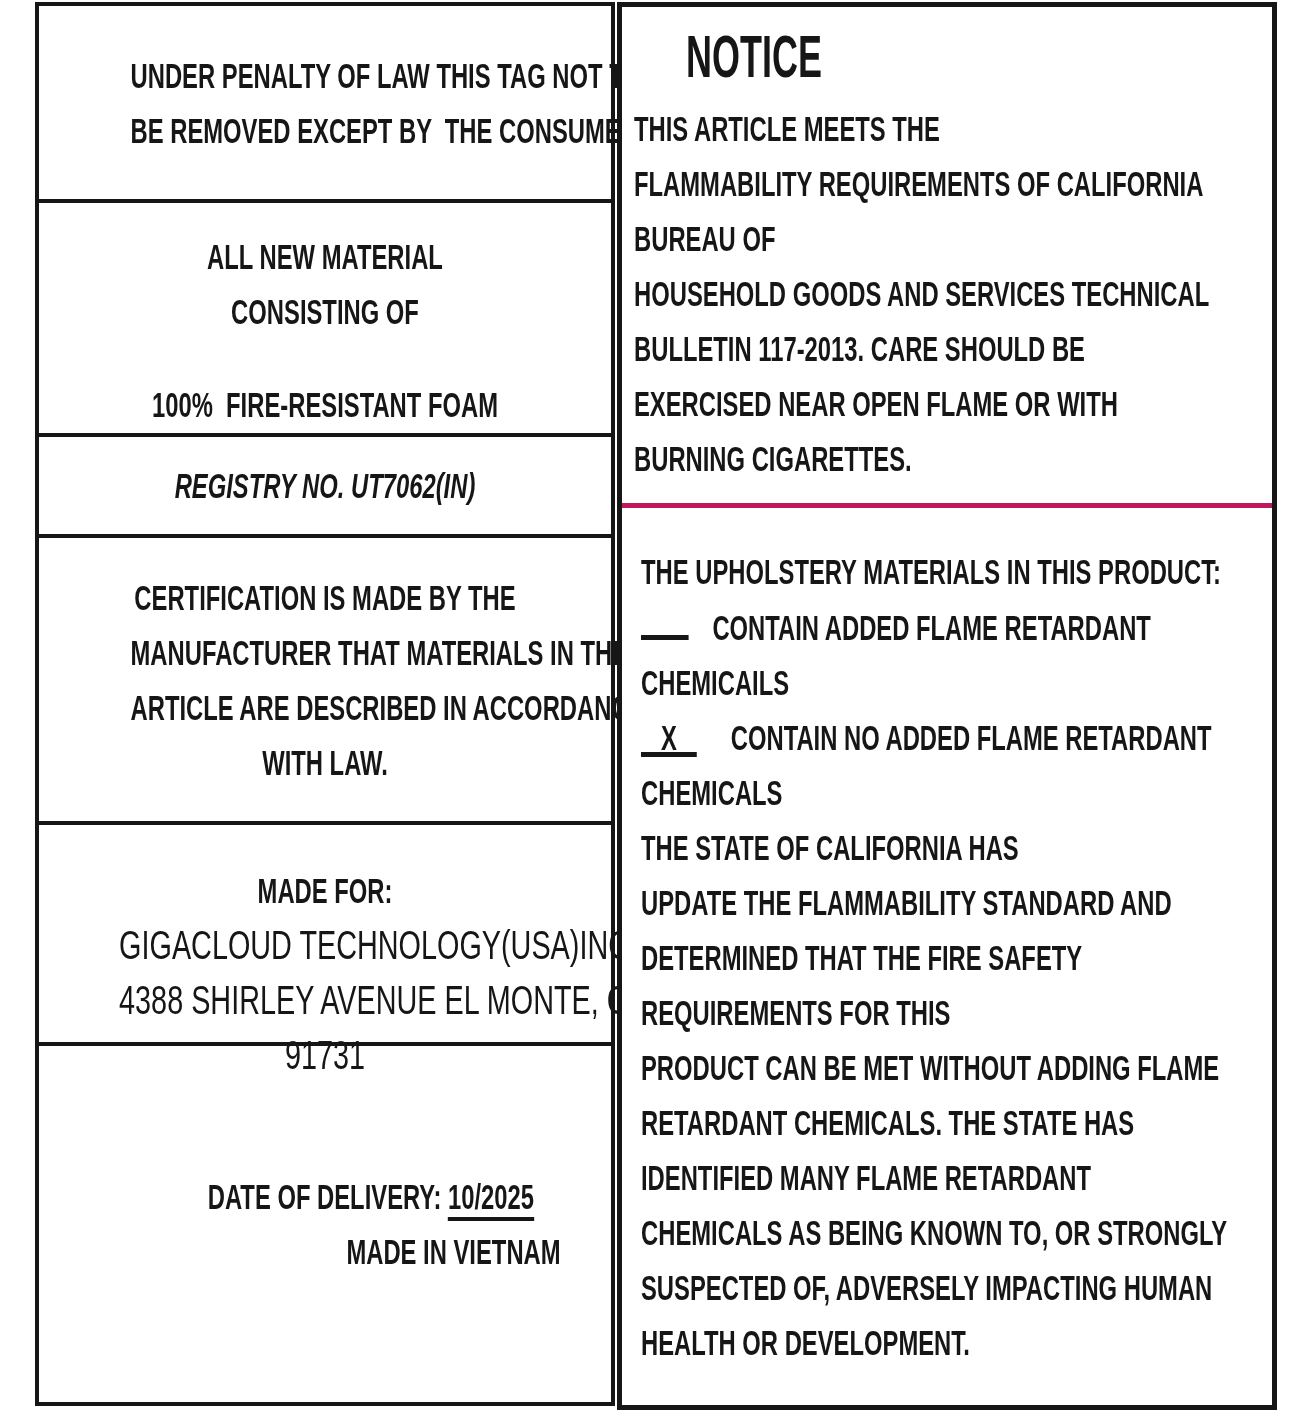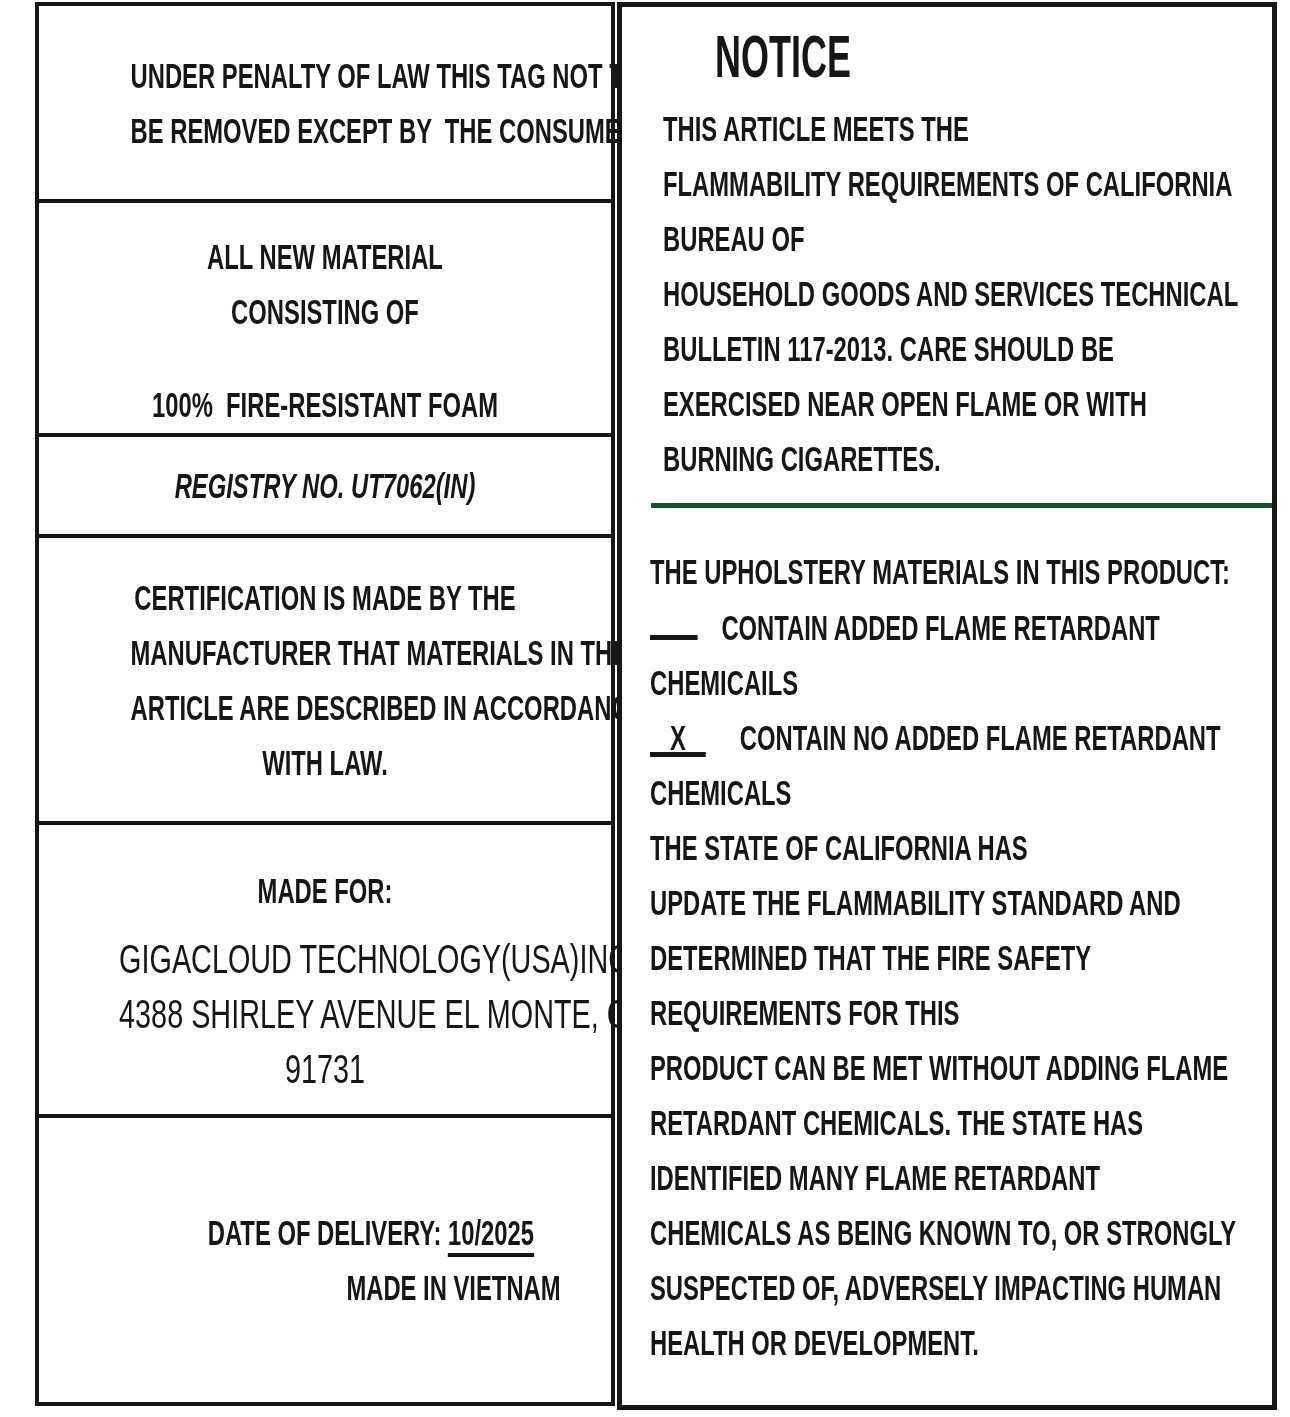--- a/index.html
+++ b/index.html
@@ -24,37 +24,37 @@
     transform:scaleX(0.68);
   }
   .ctr{text-align:center;transform-origin:50% 50%;}
   .lft{text-align:left;transform-origin:0 50%;}
   
   .s-penalty{height:197px;}
   .s-material{height:234px;justify-content:flex-start;padding-top:26px;}
   .s-material .gap{height:38px;}
   .s-registry{height:101px;font-style:italic;}
   .s-cert{height:287px;padding-top:0;}
-  .s-madefor{height:293px;justify-content:flex-start;padding-top:38px;}
+  .s-madefor{height:221px;justify-content:flex-start;padding-top:38px;}
   .s-madefor .gap{height:14px;}
   .addr{
     font-size:40px;font-weight:normal;line-height:55px;white-space:pre;
     text-align:center;transform:scaleX(0.72);transform-origin:50% 50%;
   }
   .s-delivery{}
   .date-ul{border-bottom:4px solid #161616;padding-bottom:1px;}
   
-  .r-notice{height:501px;border-bottom:5px solid #14532d;box-sizing:border-box;
-            padding:14px 0 0 12px;display:flex;flex-direction:column;margin-left:29px;}
+  .r-notice{height:501px;border-bottom:5px solid #be185d;box-sizing:border-box;
+            padding:14px 0 0 12px;display:flex;flex-direction:column;}
   .notice-title{
     font-size:60px;font-weight:bold;line-height:72px;white-space:pre;
     transform:scaleX(0.60);transform-origin:0 50%;margin-left:52px;
   }
   .notice-body{margin-top:8px;}
-  .r-uphol{flex:1;box-sizing:border-box;padding:36px 0 0 28px;
+  .r-uphol{flex:1;box-sizing:border-box;padding:36px 0 0 19px;
            display:flex;flex-direction:column;justify-content:flex-start;}
   .blank{
     display:inline-block;width:70px;border-bottom:5px solid #161616;
     margin-right:35px;height:36px;vertical-align:baseline;
   }
   .xmark{
     display:inline-block;width:82px;border-bottom:5px solid #161616;
     margin-right:50px;text-align:center;height:42px;vertical-align:baseline;
   }
 </style>

